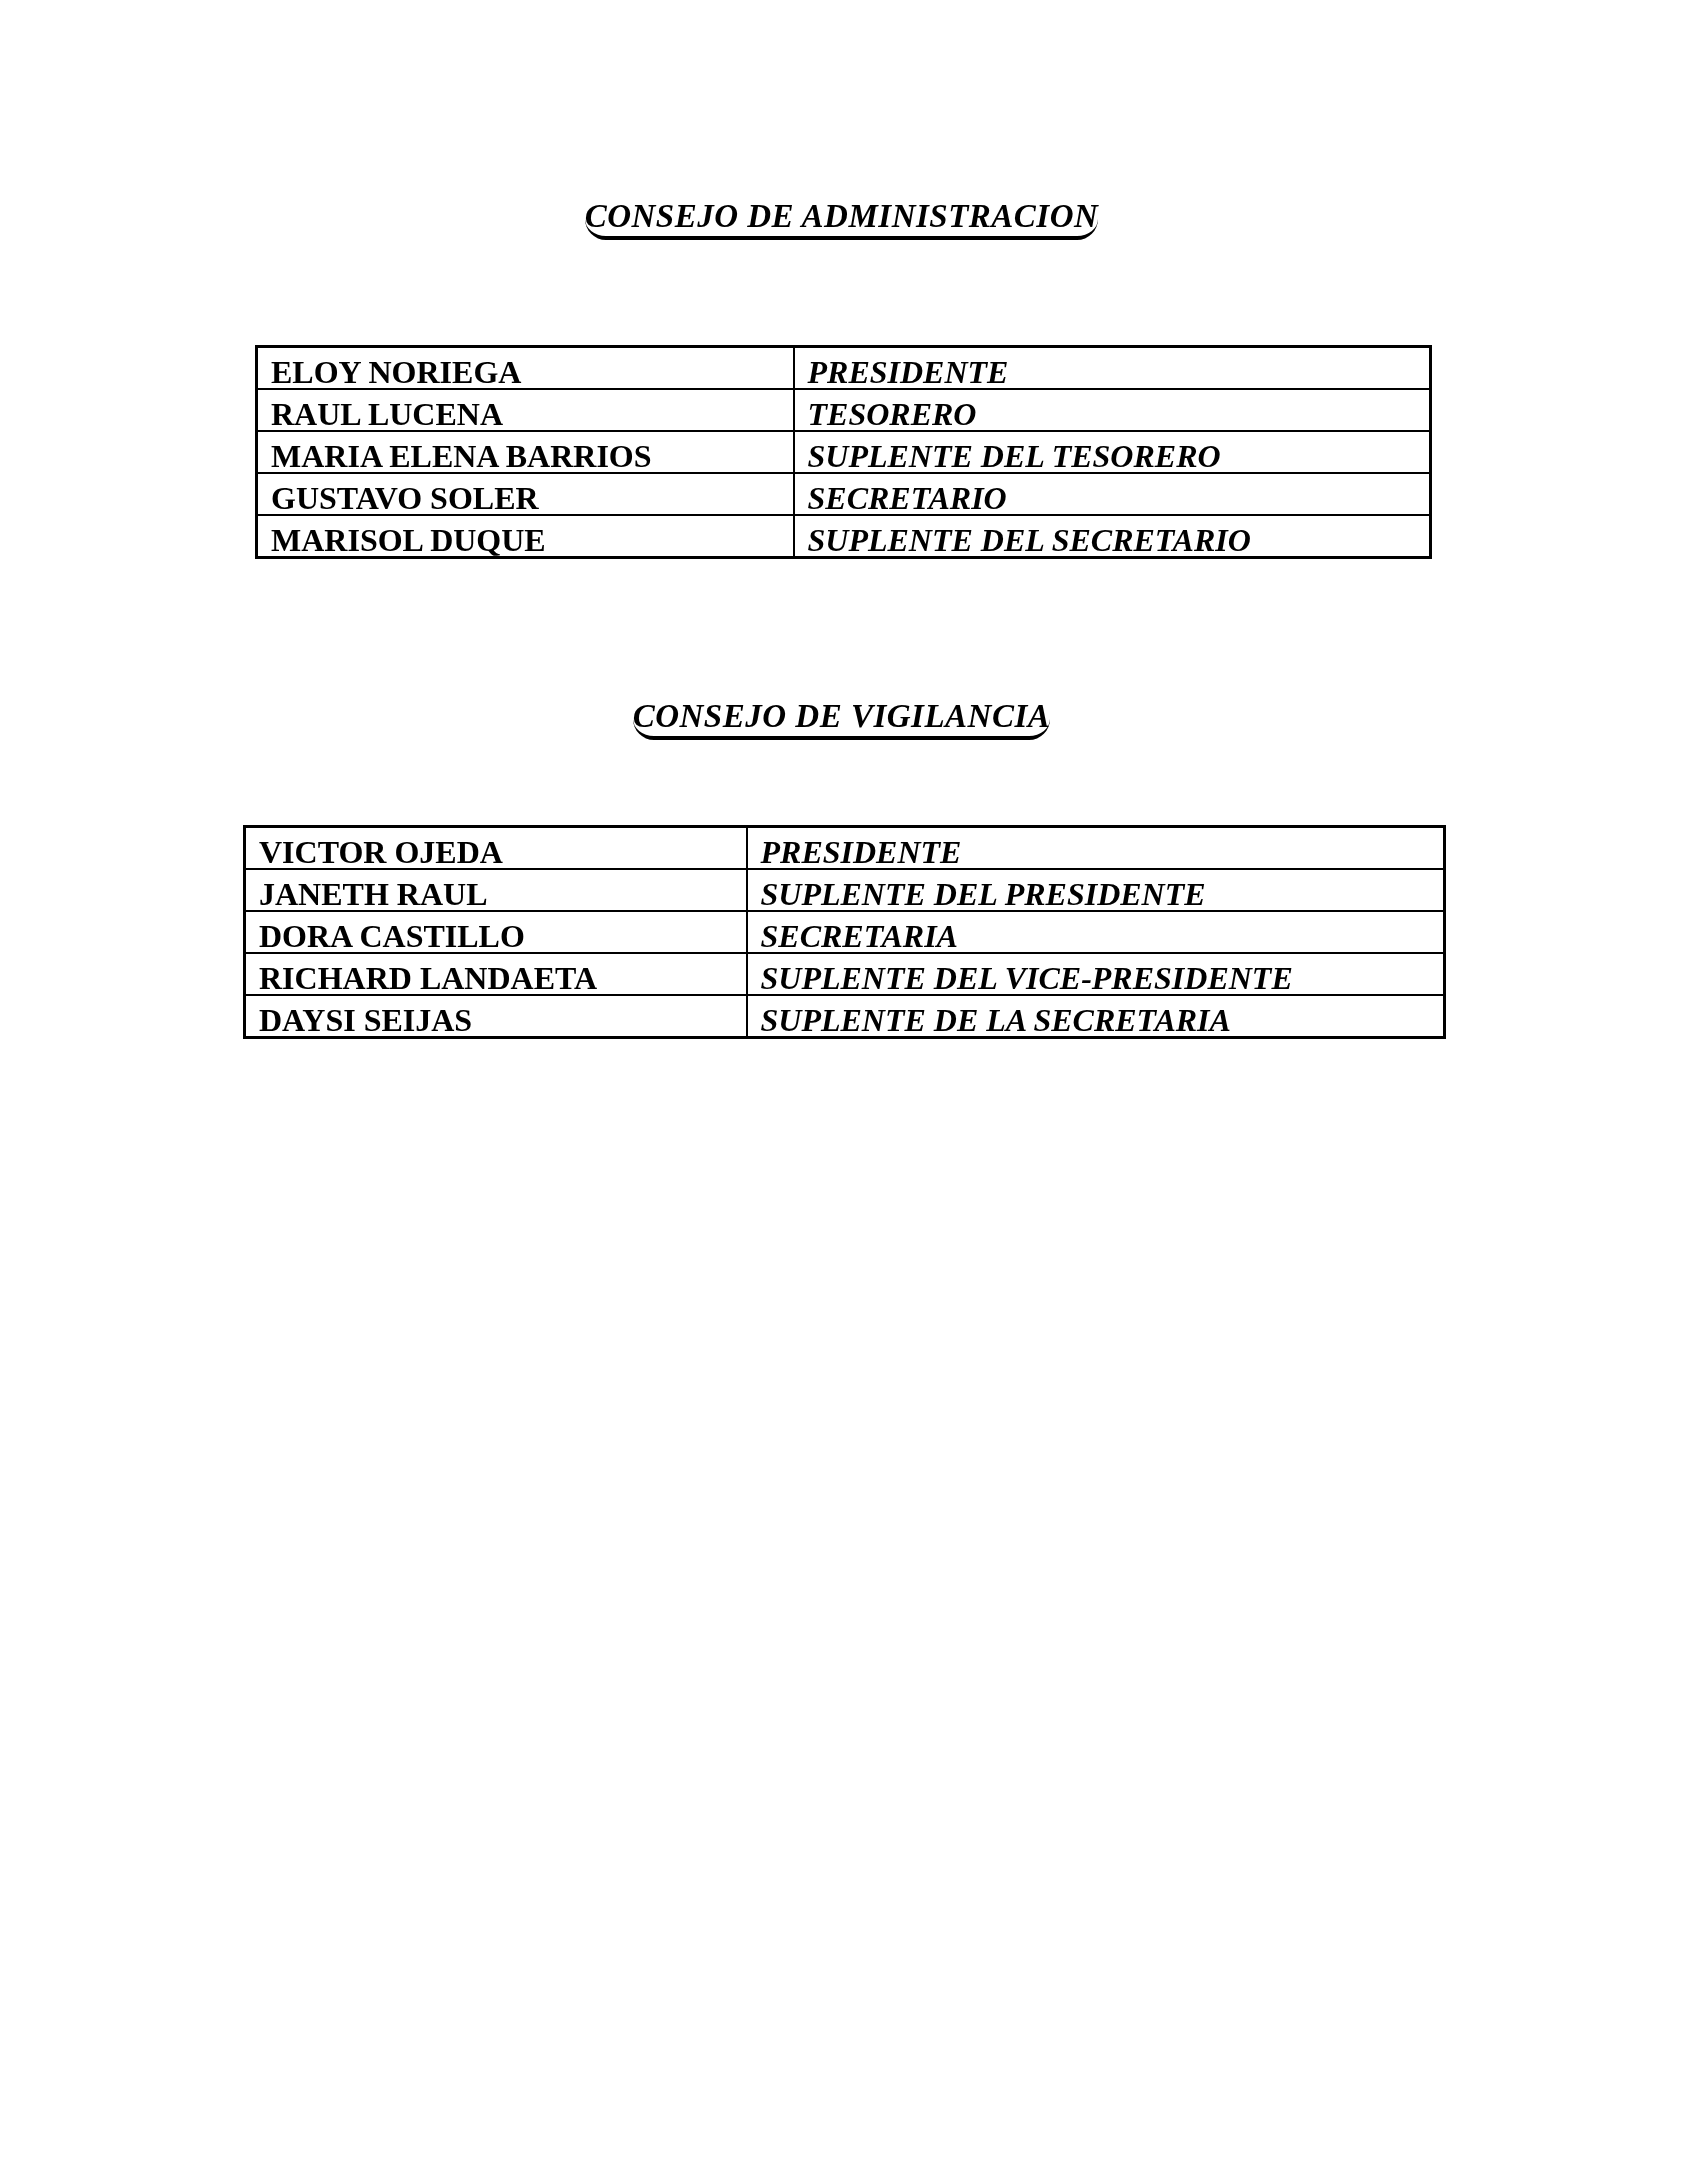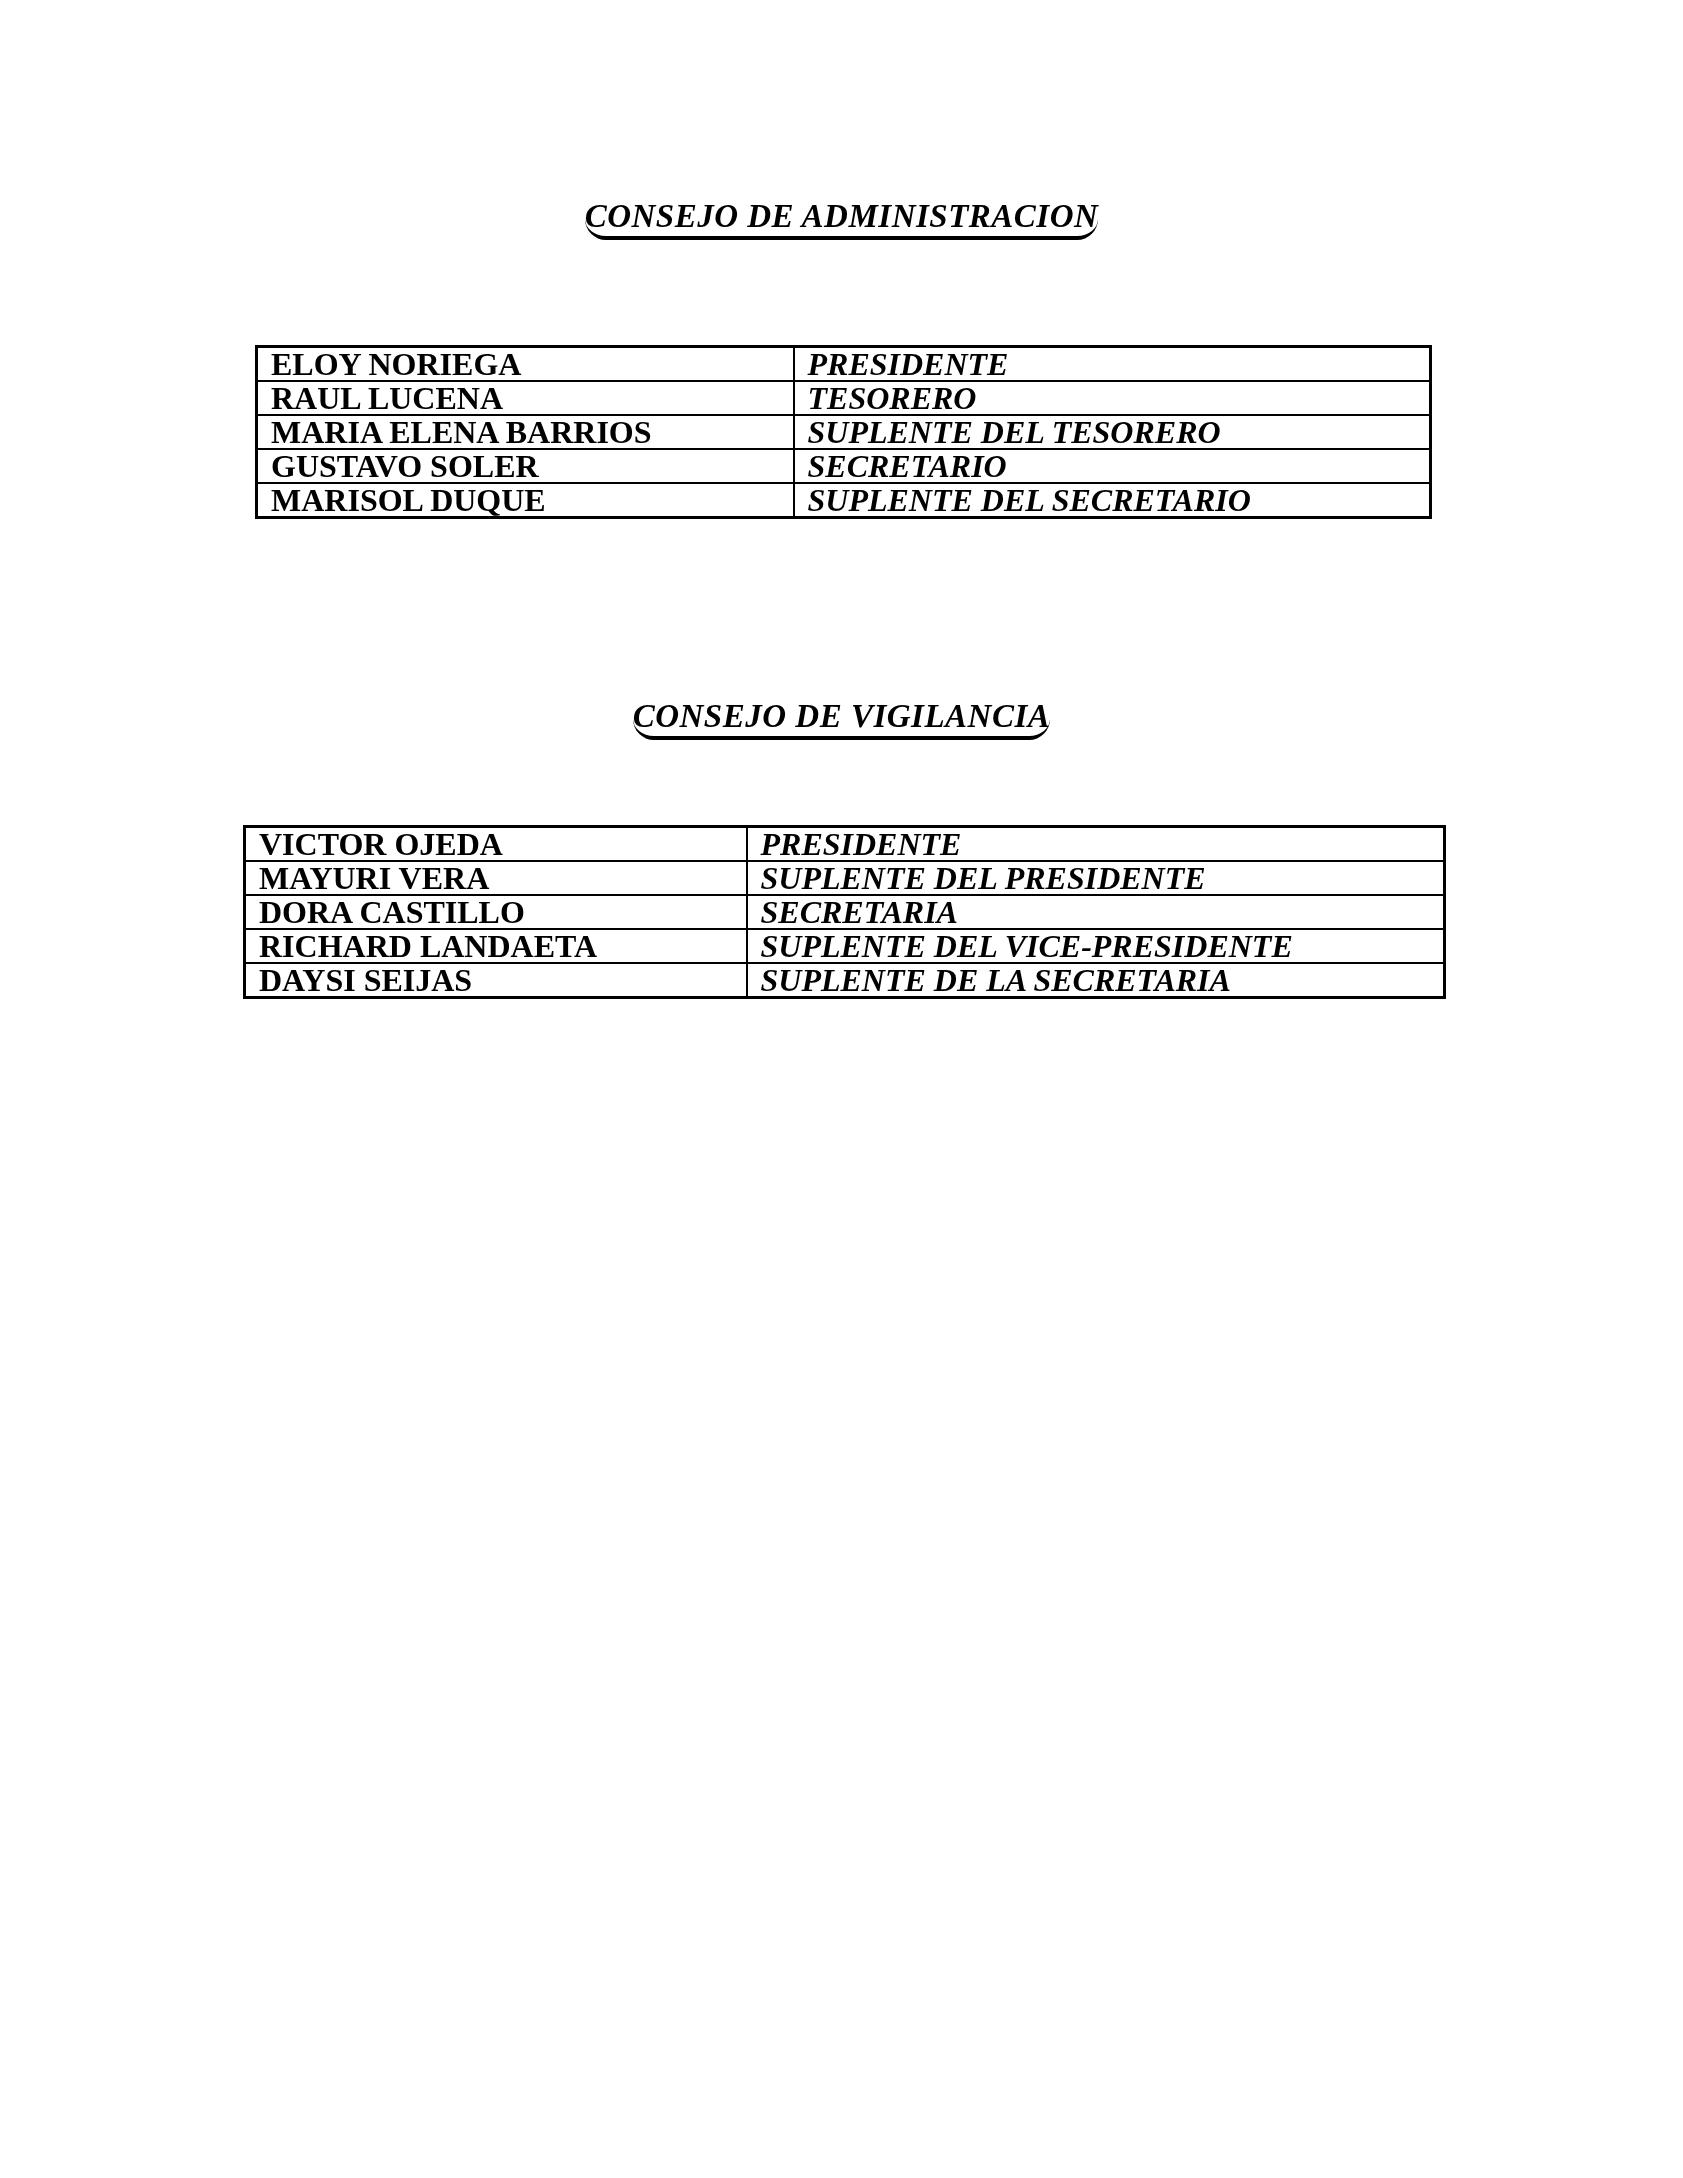--- a/index.html
+++ b/index.html
@@ -39,21 +39,21 @@
     position: absolute;
     border-collapse: collapse;
     table-layout: fixed;
     background: #ffffff;
     border: 3px solid #000000;
   }
   table.council td {
     border: 2px solid #000000;
     height: 30px;
     vertical-align: middle;
-    padding: 0 6px 0 13px;
+    padding: 8px 6px 0 13px;
     font-size: 32px;
     line-height: 1;
     white-space: nowrap;
     overflow: hidden;
   }
   td.name-cell { font-weight: bold; }
   td.role-cell { font-weight: bold; font-style: italic; }
 
   .table-admin { left: 255px; top: 345px; width: 1173px; }
   .table-admin col.c-name { width: 537px; }
@@ -109,21 +109,21 @@
     <colgroup>
         <col class="c-name">
         <col class="c-role">
       </colgroup>
     <tbody>
       <tr>
         <td class="name-cell">VICTOR OJEDA</td>
         <td class="role-cell">PRESIDENTE</td>
       </tr>
       <tr>
-        <td class="name-cell">MAYURI VERA</td>
+        <td class="name-cell">JANETH RAUL</td>
         <td class="role-cell">SUPLENTE DEL PRESIDENTE</td>
       </tr>
       <tr>
         <td class="name-cell">DORA CASTILLO</td>
         <td class="role-cell">SECRETARIA</td>
       </tr>
       <tr>
         <td class="name-cell">RICHARD LANDAETA</td>
         <td class="role-cell">SUPLENTE DEL VICE-PRESIDENTE</td>
       </tr>

